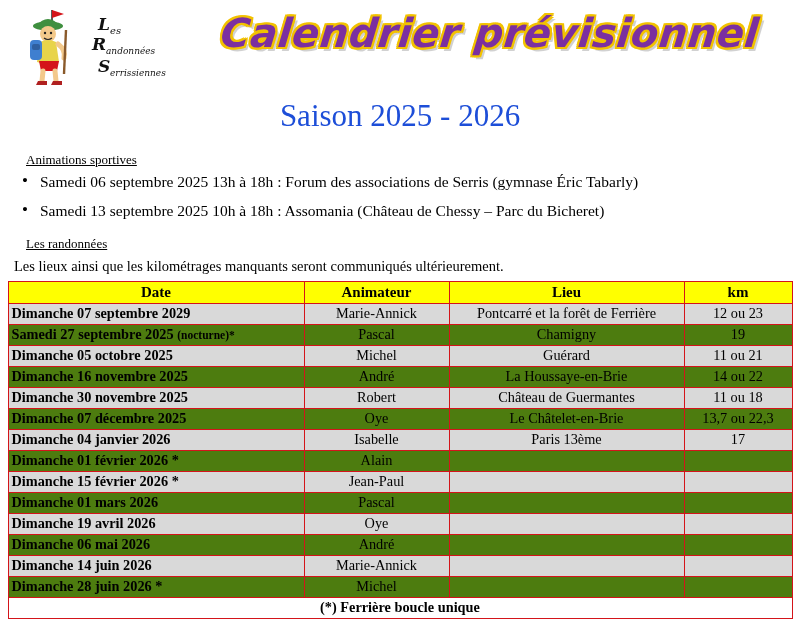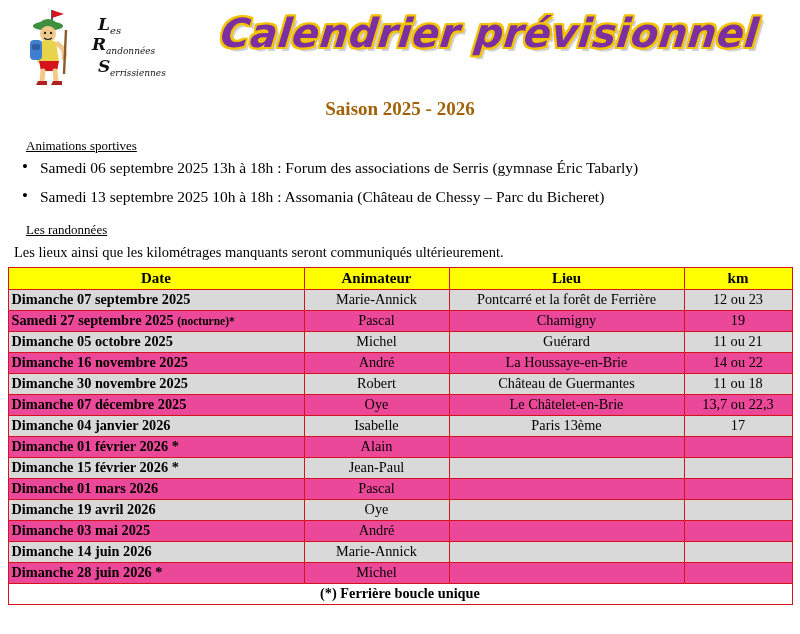--- a/index.html
+++ b/index.html
@@ -51,23 +51,23 @@
     text-shadow:
       2px 0 0 #f2c200, -2px 0 0 #f2c200, 0 2px 0 #f2c200, 0 -2px 0 #f2c200,
       2px 2px 0 #f2c200, -2px 2px 0 #f2c200, 2px -2px 0 #f2c200, -2px -2px 0 #f2c200,
       4px 4px 0 rgba(0,0,0,0.18);
     transform: skewX(-6deg);
   }
 
   .season {
     text-align: center;
     font-family: "Liberation Serif", serif;
-    font-weight: bold;
-    font-size: 19px;
-    color: #a16207;
+    font-weight: normal;
+    font-size: 31px;
+    color: #1d4ed8;
     margin-top: 6px;
   }
 
   
   .section-title {
     font-family: "Liberation Serif", serif;
     font-weight: normal;
     font-size: 13px;
     text-decoration: underline;
     margin: 18px 0 6px 26px;
@@ -126,21 +126,21 @@
     font-weight: bold;
     padding-left: 6px;
   }
   td.c-animateur, td.c-lieu, td.c-km {
     text-align: center;
   }
   tr.shade td {
     background: #d9d9d9;
   }
   tr.plain td {
-    background: #ec4899;
+    background: #4d7c0f;
   }
   .small-note {
     font-size: 11.5px;
     font-weight: bold;
   }
   tr.footer-row td {
     background: #ffffff;
     text-align: center;
     font-weight: bold;
     font-size: 14.3px;
@@ -226,21 +226,21 @@
     <thead>
       <tr>
         <th>Date</th>
         <th>Animateur</th>
         <th>Lieu</th>
         <th>km</th>
       </tr>
     </thead>
     <tbody>
         <tr class="shade">
-          <td class="c-date">Dimanche 07 septembre 2025</td>
+          <td class="c-date">Dimanche 07 septembre 2029</td>
           <td class="c-animateur">Marie-Annick</td>
           <td class="c-lieu">Pontcarré et la forêt de Ferrière</td>
           <td class="c-km">12 ou 23</td>
         </tr>
         <tr class="plain">
           <td class="c-date"><span>Samedi 27 septembre 2025 </span><span class="small-note">(nocturne)*</span></td>
           <td class="c-animateur">Pascal</td>
           <td class="c-lieu">Chamigny</td>
           <td class="c-km">19</td>
         </tr>
@@ -292,21 +292,21 @@
           <td class="c-lieu"></td>
           <td class="c-km"></td>
         </tr>
         <tr class="shade">
           <td class="c-date">Dimanche 19 avril 2026</td>
           <td class="c-animateur">Oye</td>
           <td class="c-lieu"></td>
           <td class="c-km"></td>
         </tr>
         <tr class="plain">
-          <td class="c-date">Dimanche 03 mai 2025</td>
+          <td class="c-date">Dimanche 06 mai 2026</td>
           <td class="c-animateur">André</td>
           <td class="c-lieu"></td>
           <td class="c-km"></td>
         </tr>
         <tr class="shade">
           <td class="c-date">Dimanche 14 juin 2026</td>
           <td class="c-animateur">Marie-Annick</td>
           <td class="c-lieu"></td>
           <td class="c-km"></td>
         </tr>

